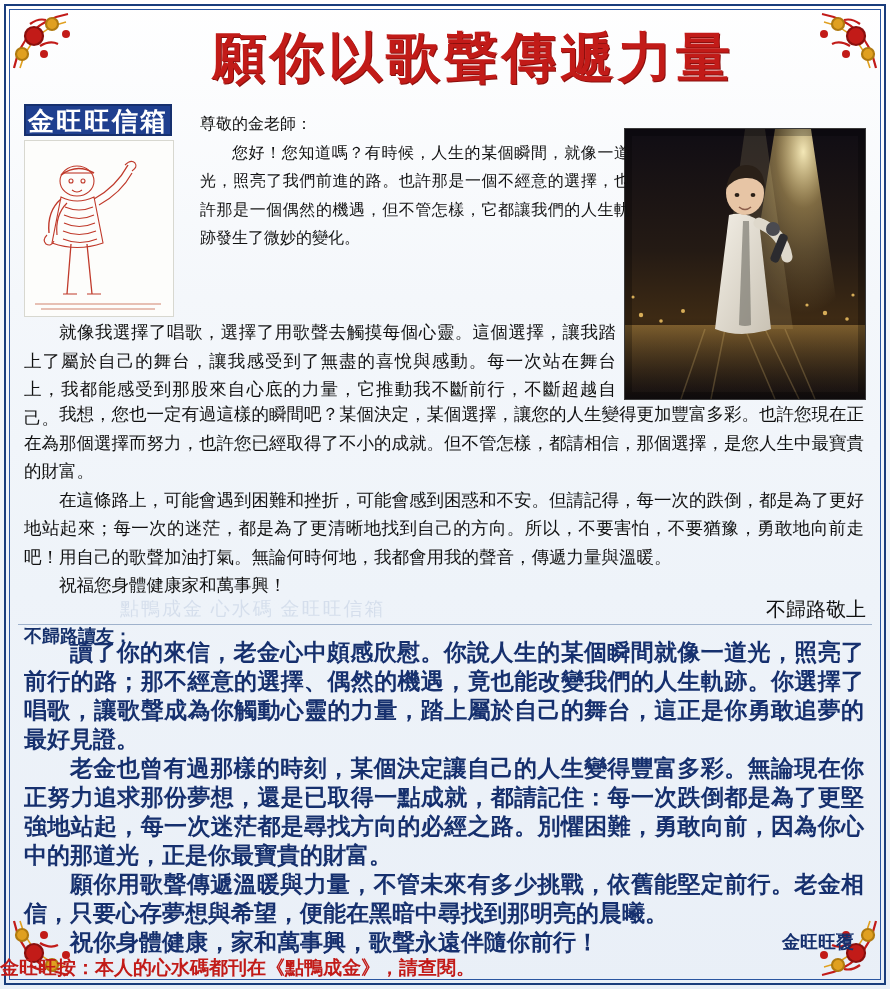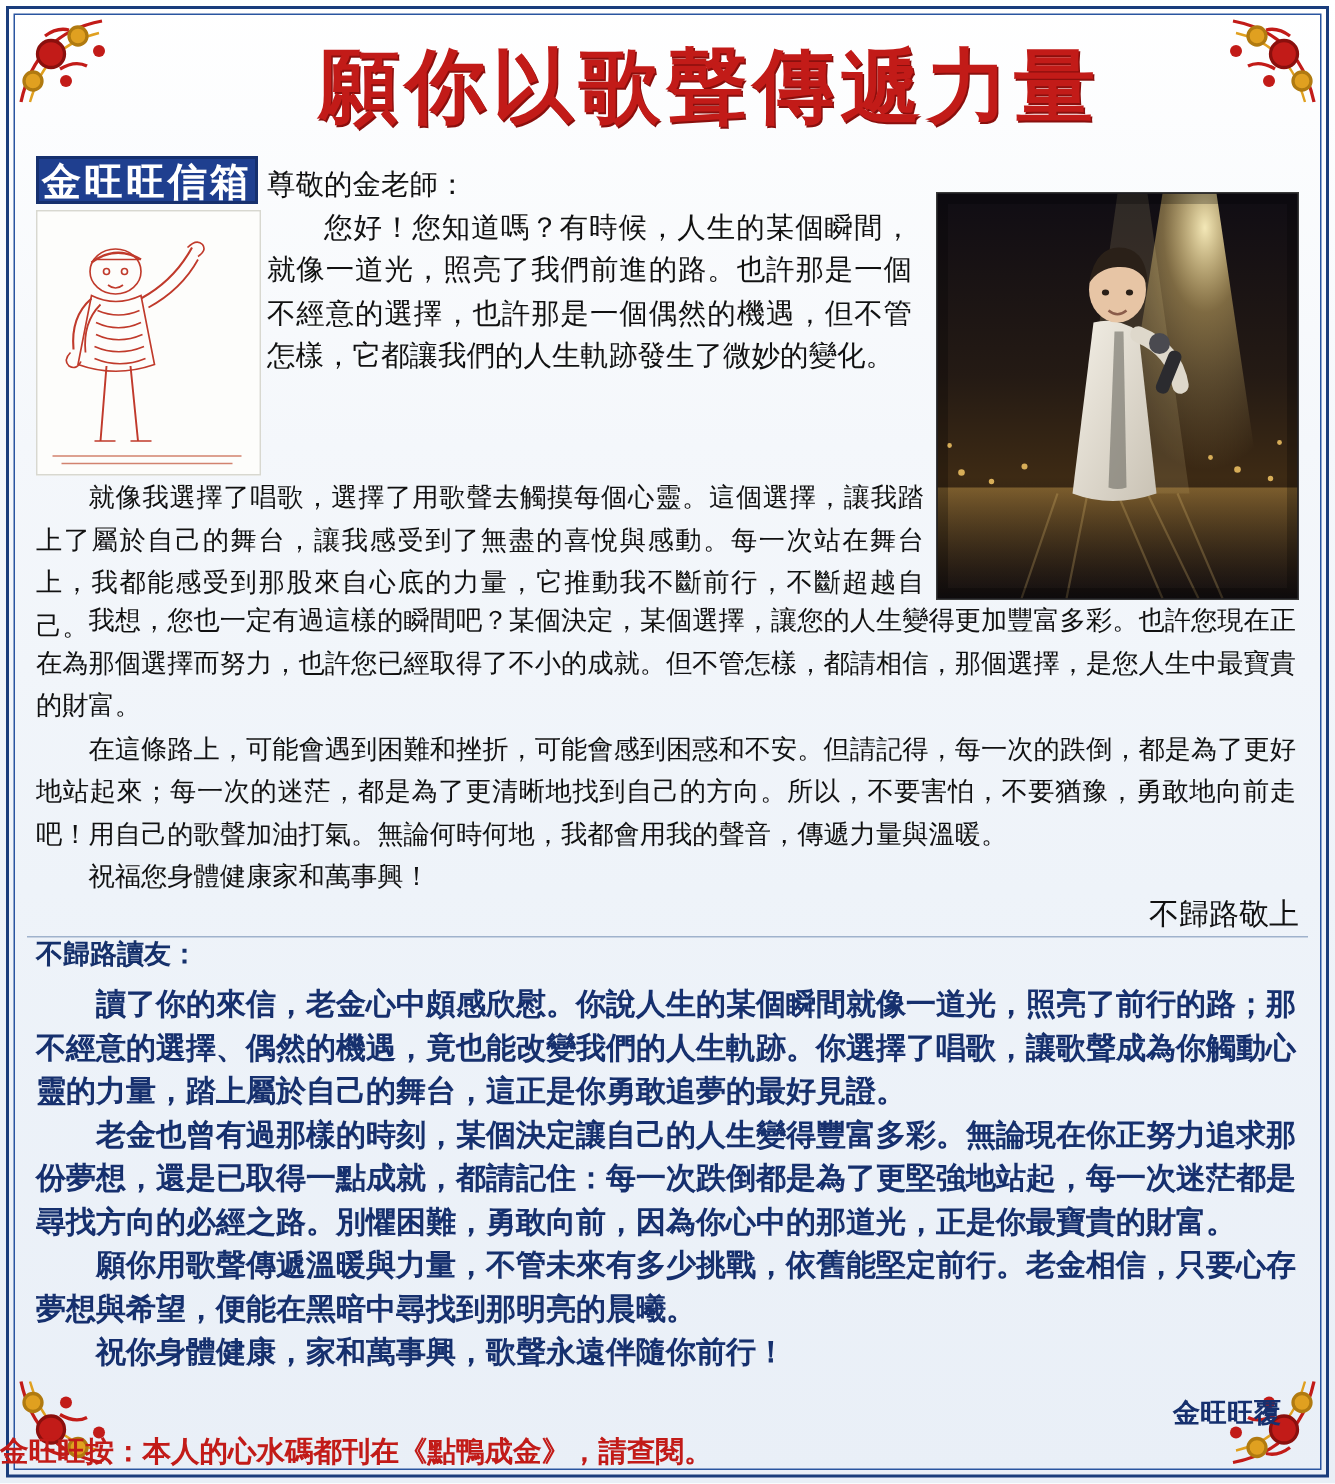--- a/index.html
+++ b/index.html
@@ -96,24 +96,24 @@
     width: 240px;
     height: 270px;
     border: 1px solid #3a3a3a;
     overflow: hidden;
     background: #0b0b12;
   }
 
   
   .letter {
     position: absolute;
-    left: 178px;
+    left: 200px;
     top: 110px;
     width: 430px;
-    font-size: 19px;
+    font-size: 16px;
     line-height: 28.5px;
     color: #111;
     text-align: justify;
     font-family: Liberation Serif, serif;
   }
   .letter-wide {
     position: absolute;
     left: 24px;
     top: 318px;
     width: 592px;
@@ -160,28 +160,28 @@
     left: 24px;
     top: 624px;
     font-size: 18px;
     color: #15306b;
     font-weight: bold;
     font-family: "DejaVu Serif", "Liberation Serif", serif;
   }
   .reply {
     position: absolute;
     left: 24px;
-    top: 656px;
+    top: 640px;
     width: 840px;
-    font-size: 20px;
+    font-size: 23px;
     line-height: 29px;
     color: #16306e;
     text-align: justify;
     font-weight: bold;
-    font-family: Liberation Serif, serif;
+    font-family: Liberation Mono, monospace;
   }
   .reply-sign {
     position: absolute;
     right: 36px;
     top: 930px;
     font-size: 18px;
     font-weight: bold;
     color: #16306e;
     font-family: "DejaVu Serif", "Liberation Serif", serif;
   }
@@ -388,20 +388,21 @@
   <div class="letter-wide">
     <span class="indent">就像我選擇了唱歌，選擇了用歌聲去觸摸每個心靈。這個選擇，讓我踏上了屬於自己的舞台，讓我感受到了無盡的喜悅與感動。每一次站在舞台上，我都能感受到那股來自心底的力量，它推動我不斷前行，不斷超越自己。</span>
   </div>
 
   <div class="letter-full">
     <span class="indent">我想，您也一定有過這樣的瞬間吧？某個決定，某個選擇，讓您的人生變得更加豐富多彩。也許您現在正在為那個選擇而努力，也許您已經取得了不小的成就。但不管怎樣，都請相信，那個選擇，是您人生中最寶貴的財富。</span>
     <span class="indent">在這條路上，可能會遇到困難和挫折，可能會感到困惑和不安。但請記得，每一次的跌倒，都是為了更好地站起來；每一次的迷茫，都是為了更清晰地找到自己的方向。所以，不要害怕，不要猶豫，勇敢地向前走吧！用自己的歌聲加油打氣。無論何時何地，我都會用我的聲音，傳遞力量與溫暖。</span>
     <span class="indent">祝福您身體健康家和萬事興！</span>
   </div>
 
+  <div class="watermark">點鴨成金 心水碼 金旺旺信箱</div>
 
   <div class="signature">不歸路敬上</div>
 
   <div class="divider"></div>
 
   <div class="reply-head">不歸路讀友：</div>
   <div class="reply">
     <span class="indent">讀了你的來信，老金心中頗感欣慰。你說人生的某個瞬間就像一道光，照亮了前行的路；那不經意的選擇、偶然的機遇，竟也能改變我們的人生軌跡。你選擇了唱歌，讓歌聲成為你觸動心靈的力量，踏上屬於自己的舞台，這正是你勇敢追夢的最好見證。</span>
     <span class="indent">老金也曾有過那樣的時刻，某個決定讓自己的人生變得豐富多彩。無論現在你正努力追求那份夢想，還是已取得一點成就，都請記住：每一次跌倒都是為了更堅強地站起，每一次迷茫都是尋找方向的必經之路。別懼困難，勇敢向前，因為你心中的那道光，正是你最寶貴的財富。</span>
     <span class="indent">願你用歌聲傳遞溫暖與力量，不管未來有多少挑戰，依舊能堅定前行。老金相信，只要心存夢想與希望，便能在黑暗中尋找到那明亮的晨曦。</span>

